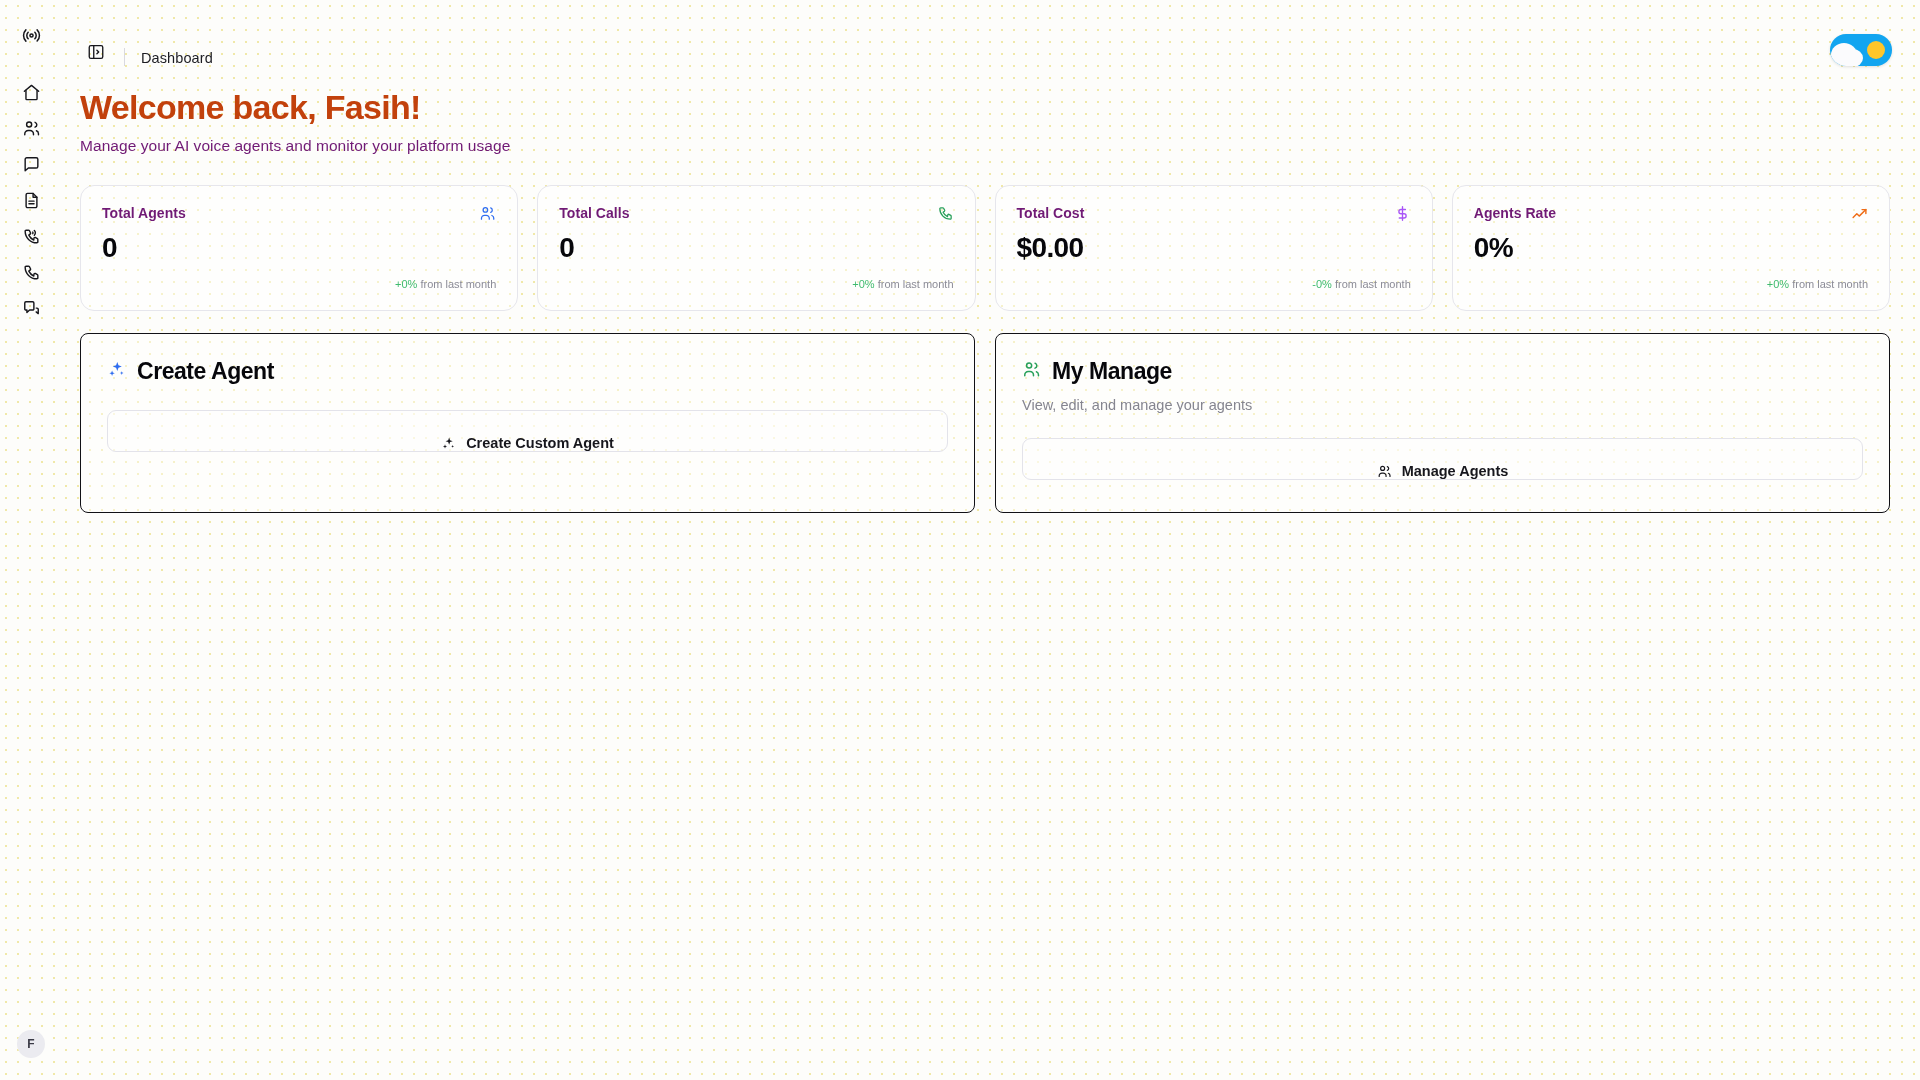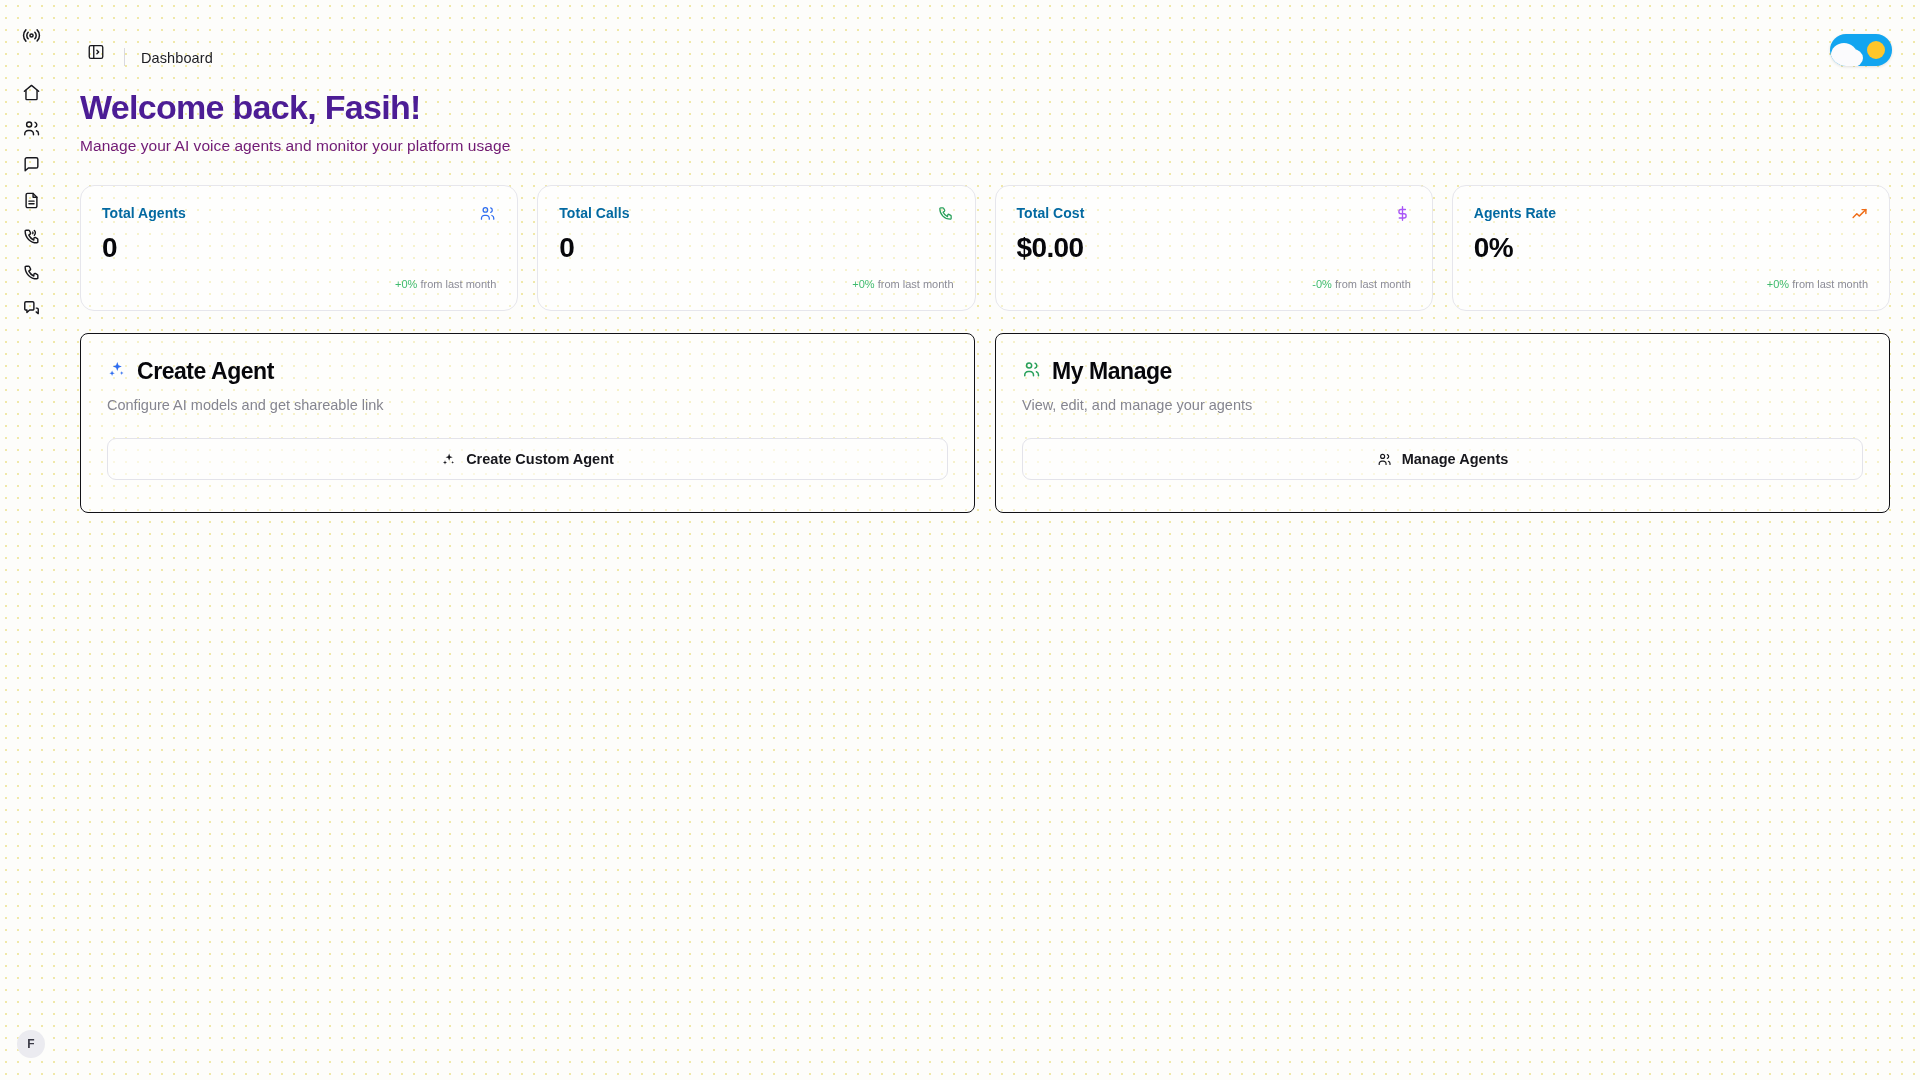--- a/index.html
+++ b/index.html
@@ -127,21 +127,21 @@
     top: 66px; left: 62px;
     width: 1858px;
     height: 1014px;
     padding: 22px 30px 0 18px;
   }
 
   .page-title {
     font-size: 34px;
     font-weight: 700;
     letter-spacing: -0.7px;
-    color: #4c1d95;
+    color: #c2410c;
     line-height: 1.15;
   }
   .page-subtitle {
     margin-top: 10px;
     font-size: 15.5px;
     color: #701a75;
     letter-spacing: .05px;
   }
 
   
@@ -160,21 +160,21 @@
     position: relative;
   }
   .stat-head {
     display: flex;
     align-items: flex-start;
     justify-content: space-between;
   }
   .stat-label {
     font-size: 14px;
     font-weight: 600;
-    color: #0369a1;
+    color: #701a75;
     letter-spacing: .05px;
   }
   .stat-icon { display: flex; align-items: center; justify-content: center; }
   .stat-value {
     margin-top: 12px;
     font-size: 28px;
     font-weight: 700;
     letter-spacing: -0.6px;
     color: #07070b;
     line-height: 1;
@@ -219,21 +219,21 @@
     color: #85858f;
   }
   .action-button {
     margin-top: 25px;
     width: 100%;
     height: 42px;
     border: 1px solid #e3e3ea;
     border-radius: 9px;
     background: rgba(255,255,255,0.45);
     display: flex;
-    align-items: center;
+    align-items: flex-end;
     justify-content: center;
     gap: 10px;
     font-size: 14.5px;
     font-weight: 600;
     color: #17171d;
     cursor: pointer;
     font-family: "Liberation Sans", sans-serif;
   }
   .btn-ico { display: flex; align-items: center; }
 
@@ -416,21 +416,20 @@
       <div class="action-title-row">
         <span class="ico-blue">
           <svg width="19" height="19" viewBox="0 0 24 24" fill="currentColor">
             <path d="M13 2.5l1.5 4.2 4.2 1.5-4.2 1.5L13 13.9l-1.5-4.2L7.3 8.2l4.2-1.5z"></path>
             <path d="M6.4 13.3l.9 2.5 2.5.9-2.5.9-.9 2.5-.9-2.5-2.5-.9 2.5-.9z"></path>
             <path d="M18.6 14.2l.6 1.7 1.7.6-1.7.6-.6 1.7-.6-1.7-1.7-.6 1.7-.6z"></path>
           </svg>
         </span>
         <span class="action-title">Create Agent</span>
       </div>
-      <p class="action-desc">Configure AI models and get shareable link</p>
       <button class="action-button">
         <span class="btn-ico">
           <svg width="15" height="15" viewBox="0 0 24 24" fill="currentColor">
             <path d="M13 2.5l1.5 4.2 4.2 1.5-4.2 1.5L13 13.9l-1.5-4.2L7.3 8.2l4.2-1.5z"></path>
             <path d="M6.4 13.3l.9 2.5 2.5.9-2.5.9-.9 2.5-.9-2.5-2.5-.9 2.5-.9z"></path>
             <path d="M18.6 14.2l.6 1.7 1.7.6-1.7.6-.6 1.7-.6-1.7-1.7-.6 1.7-.6z"></path>
           </svg>
         </span>
         <span>Create Custom Agent</span>
       </button>

